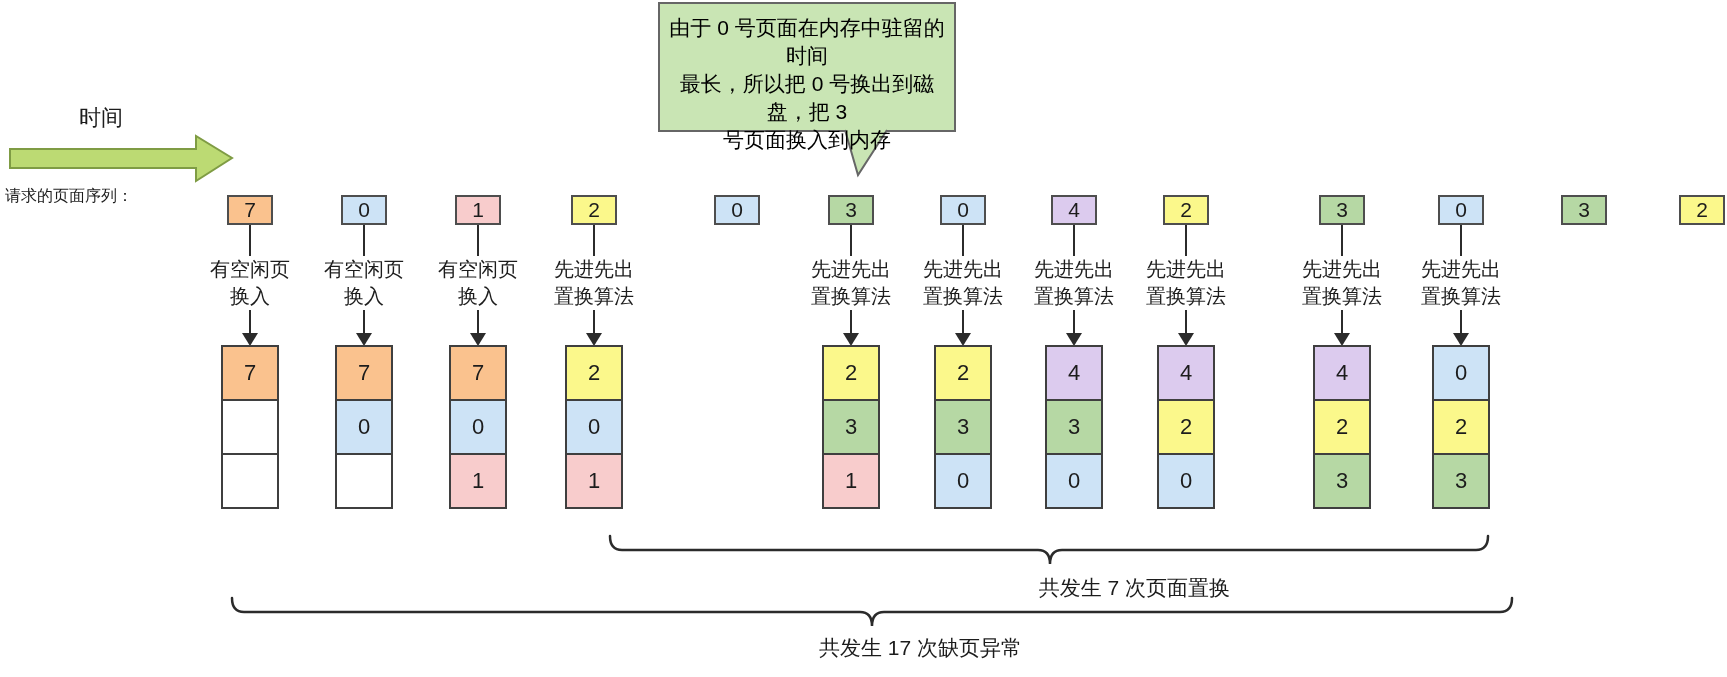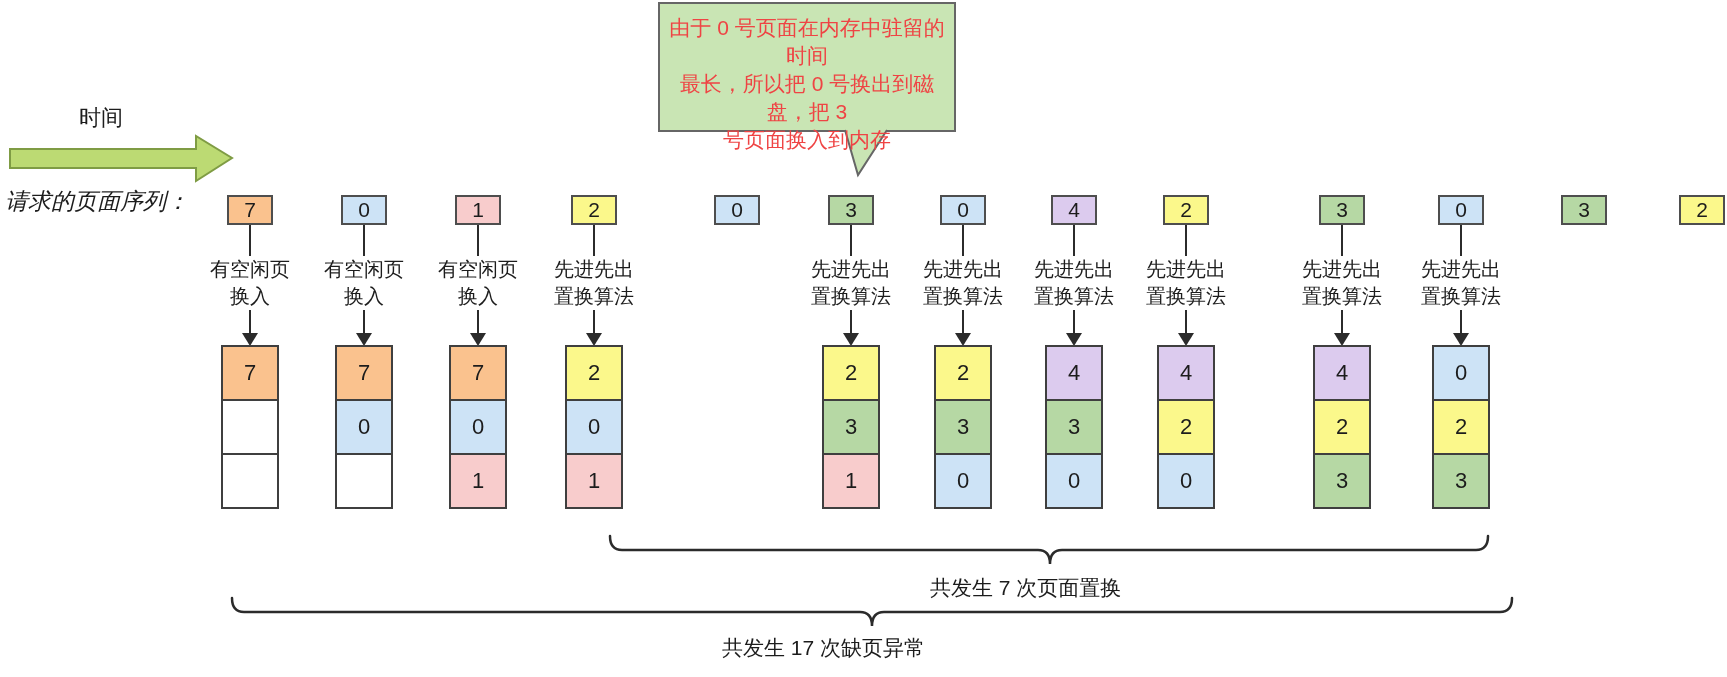--- a/index.html
+++ b/index.html
@@ -4,24 +4,24 @@
 <style>
   html,body{margin:0;padding:0;background:#ffffff;}
   #stage{
     position:relative;width:1727px;height:677px;background:#ffffff;overflow:hidden;
     font-family:"Liberation Sans","DejaVu Sans",sans-serif;color:#1c1c1c;
   }
   #bg-svg{position:absolute;left:0;top:0;z-index:0;}
   .abs{position:absolute;z-index:2;}
   .bubble-text{
     width:294px;text-align:center;font-size:21px;line-height:28px;
-    white-space:pre-line;color:#ef4444;
+    white-space:pre-line;color:#000000;
   }
   .time-label{font-size:22px;}
-  .seq-label{font-size:23px;font-style:italic;}
+  .seq-label{font-size:16px;}
   .req-box{
     position:absolute;width:46px;height:30px;box-sizing:border-box;
     border:2px solid #4e4e4e;display:flex;align-items:center;justify-content:center;
     font-size:21px;z-index:2;
   }
   .vline{position:absolute;width:2px;background:#2b2b2b;z-index:1;}
   .arrow-head{
     position:absolute;width:0;height:0;z-index:1;
     border-left:8px solid transparent;border-right:8px solid transparent;
     border-top:13px solid #2b2b2b;
@@ -30,21 +30,21 @@
     position:absolute;width:132px;text-align:center;font-size:20px;line-height:27px;
     white-space:pre-line;z-index:2;
   }
   .stack{position:absolute;width:58px;z-index:2;}
   .cell{
     width:58px;height:56px;box-sizing:border-box;border:2px solid #3f3f3f;
     display:flex;align-items:center;justify-content:center;font-size:22px;
     background:#ffffff;
   }
   .cell + .cell{margin-top:-2px;}
-  .brace-label{position:absolute;text-align:left;font-size:21px;z-index:2;}
+  .brace-label{position:absolute;text-align:right;font-size:21px;z-index:2;}
 </style>
 </head>
 <body>
 
 <div id="stage">
 
   <svg id="bg-svg" width="1727" height="677" viewBox="0 0 1727 677">
 
     <polygon points="10,149 196,149 196,136 232,158 196,181 196,168 10,168" fill="#BCDA73" stroke="#7F9C44" stroke-width="2"></polygon>
 

